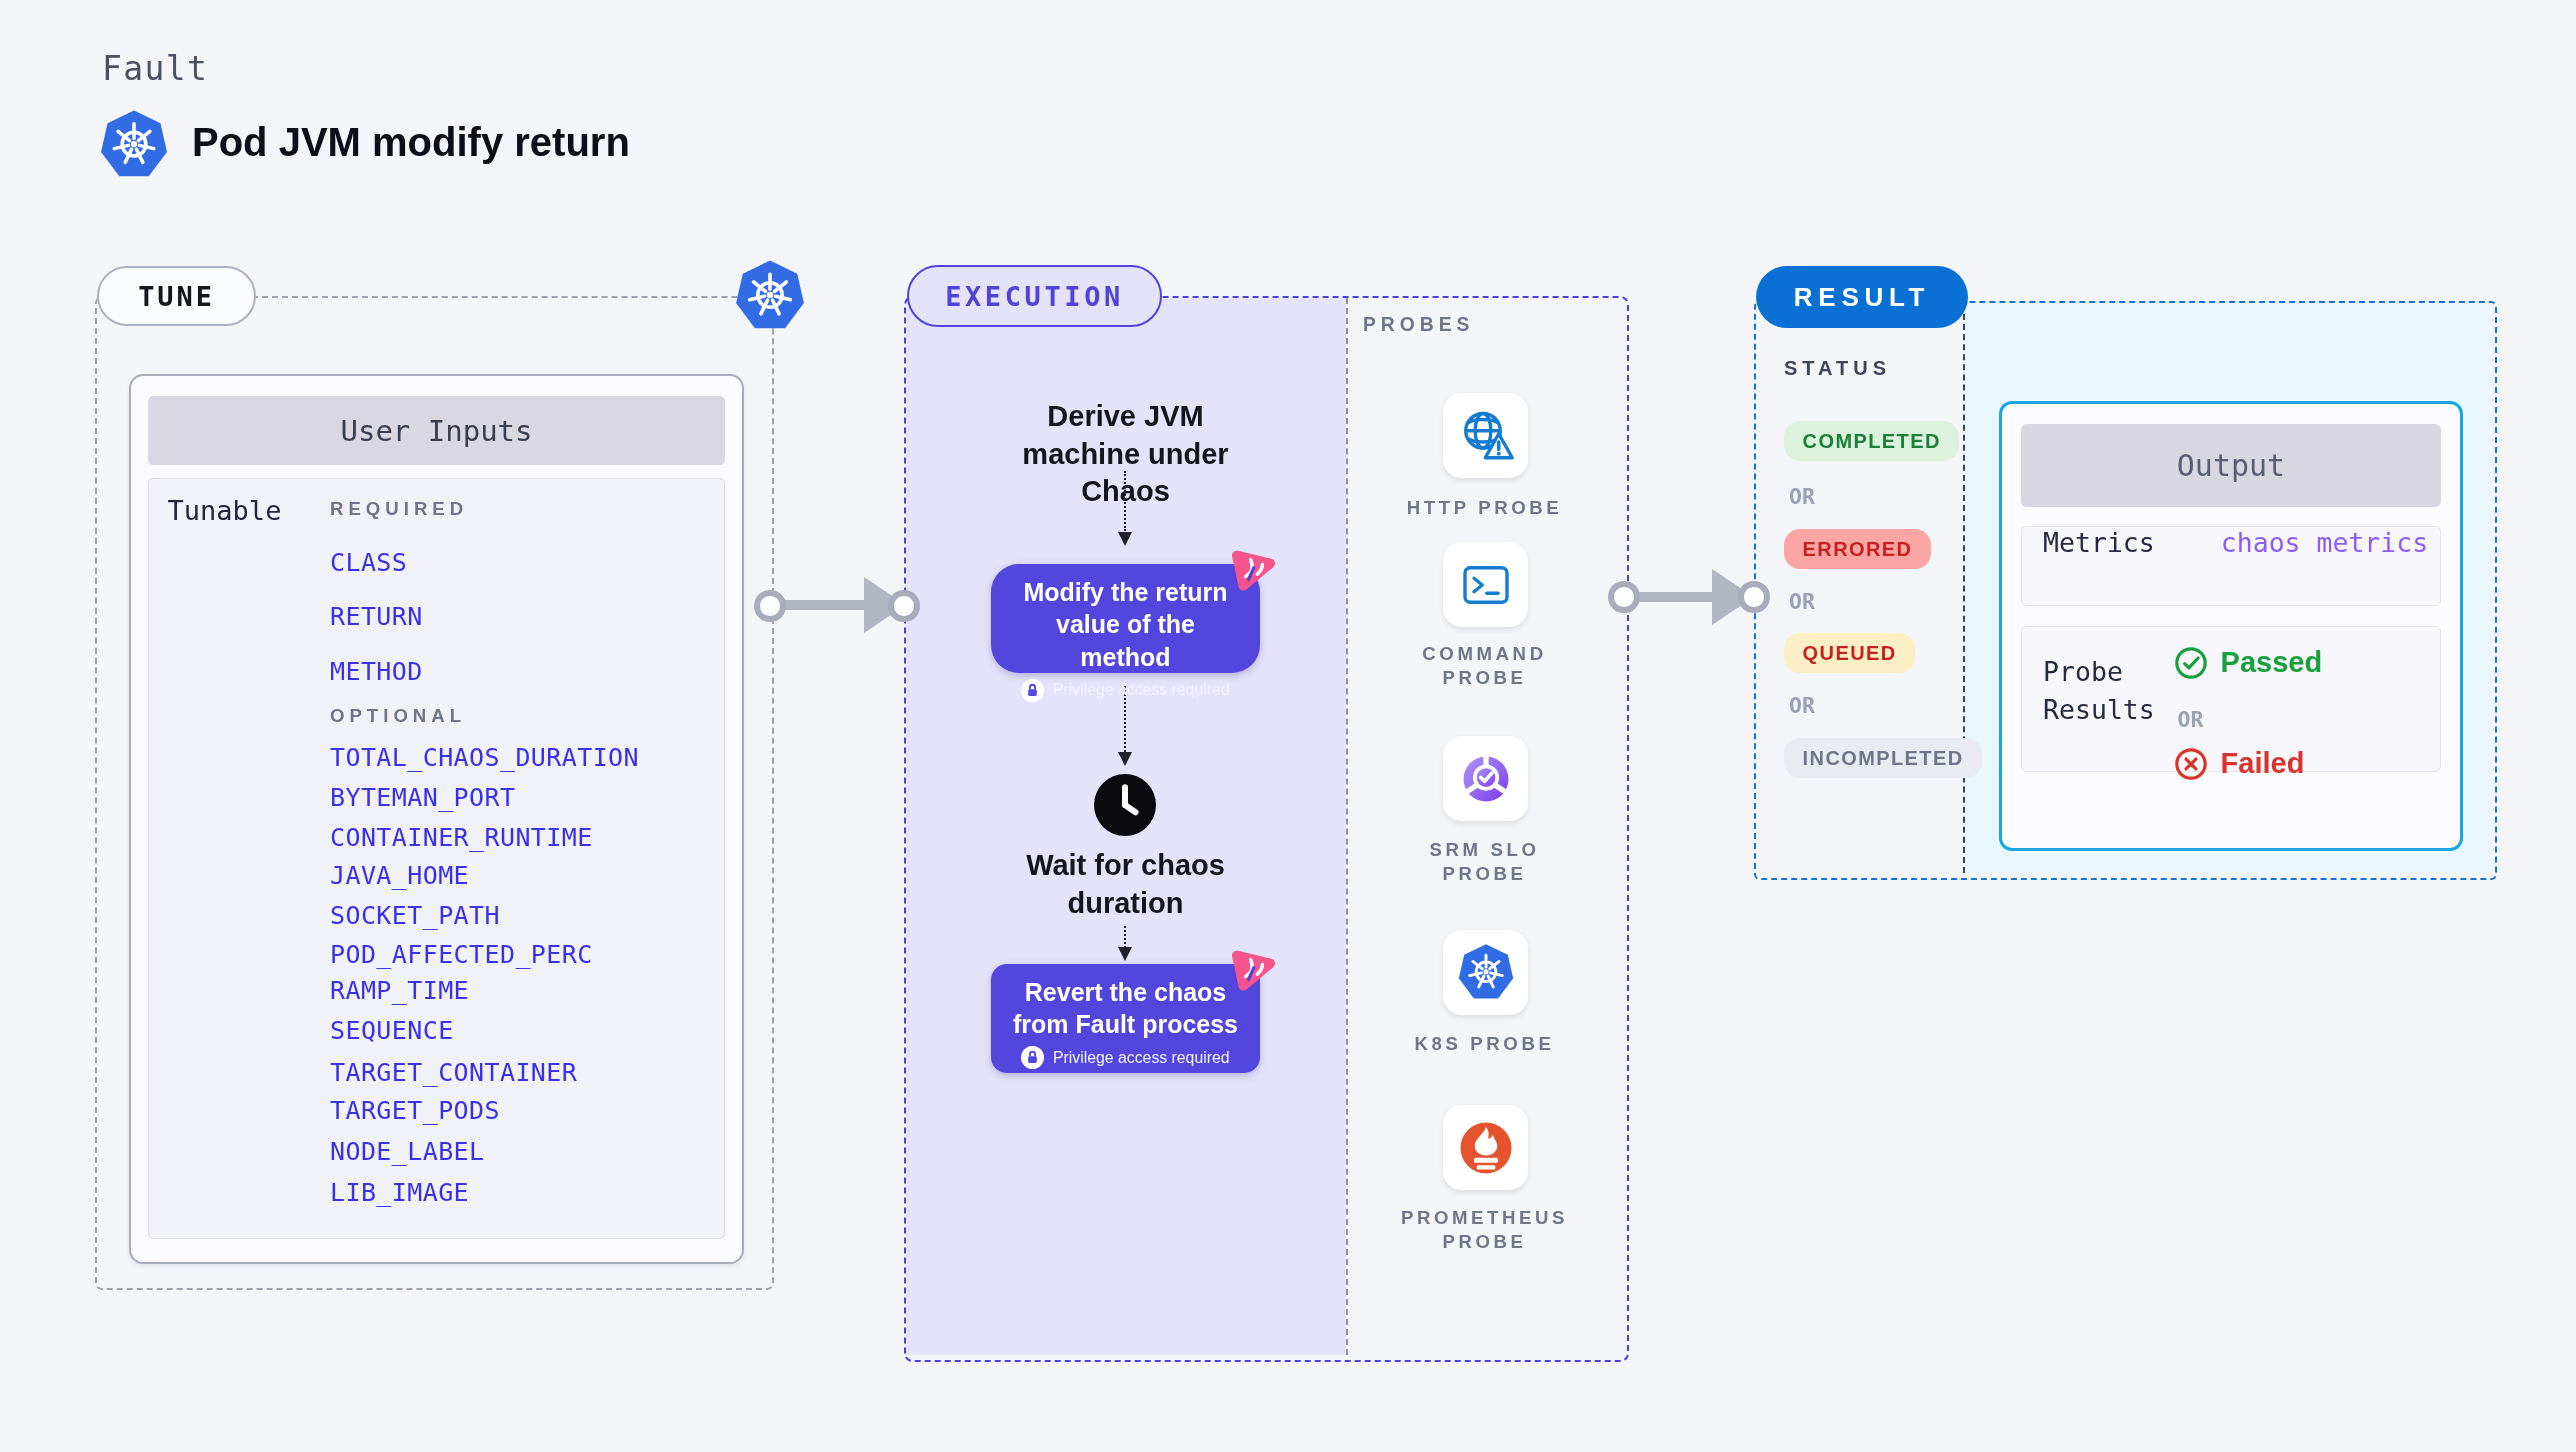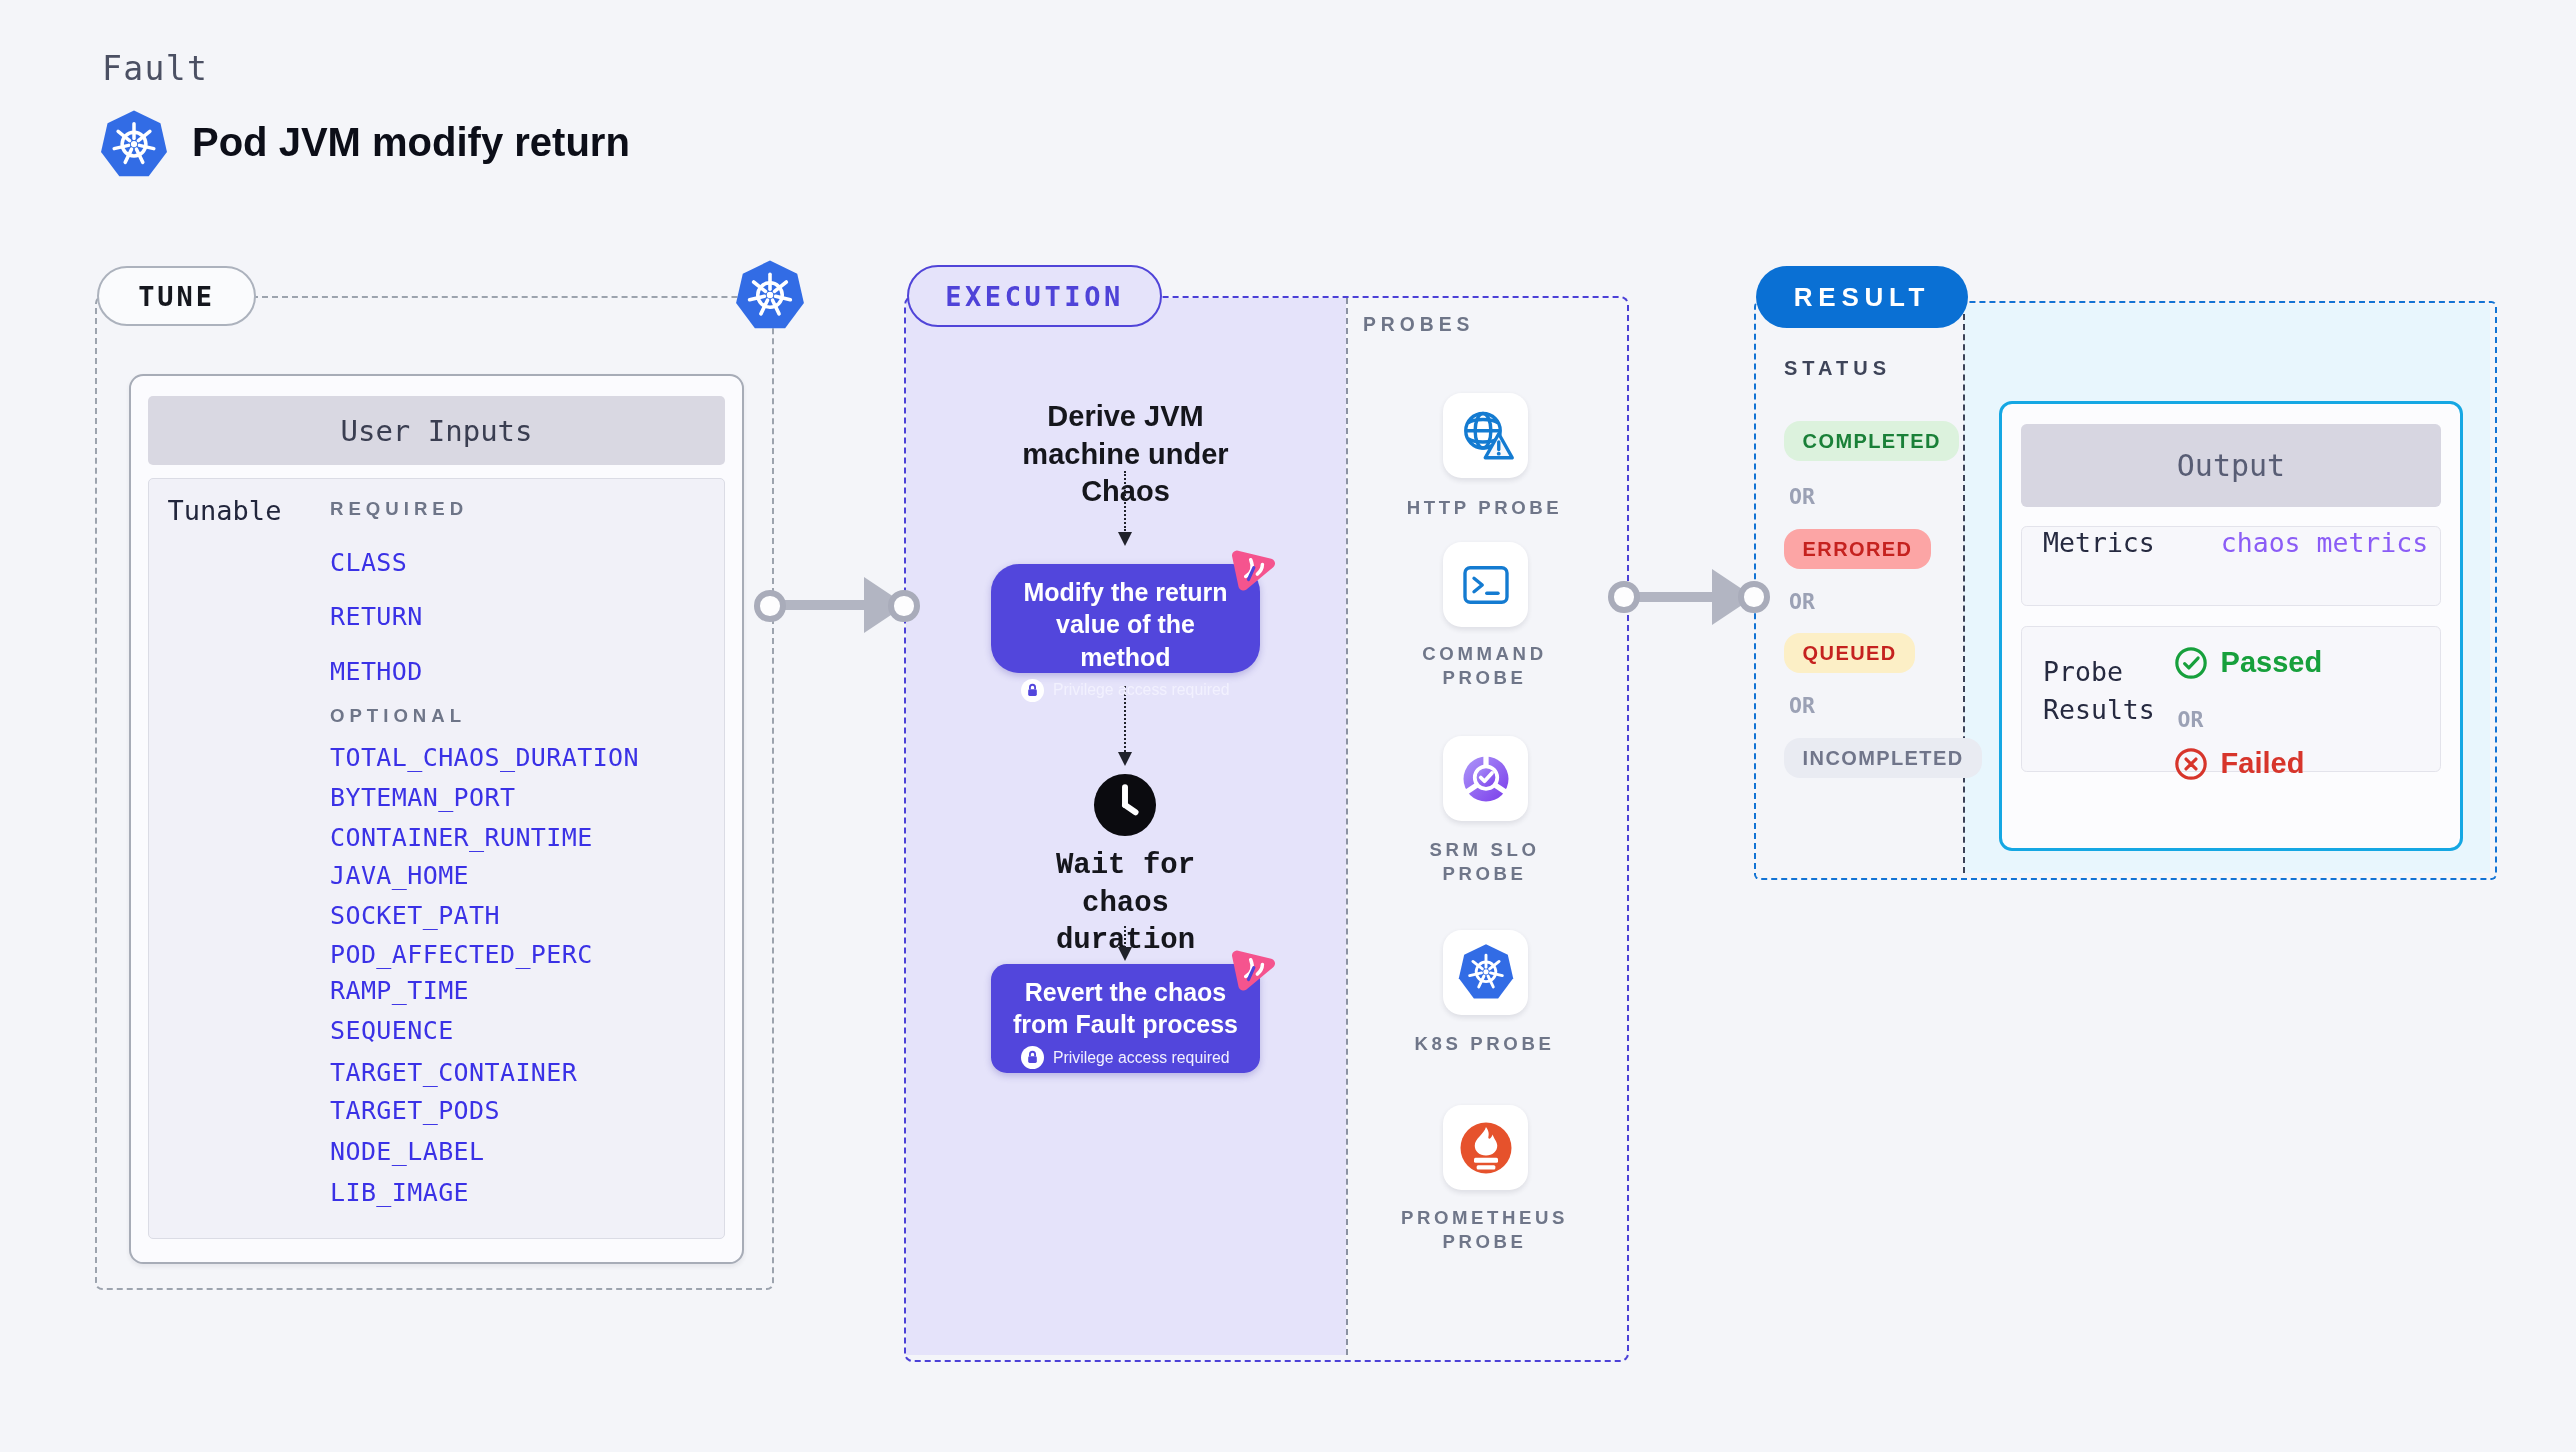--- a/index.html
+++ b/index.html
@@ -228,21 +228,21 @@
       <span>Privilege access required</span>
     </div>
   </div>
 
   <div class="dotted-line" style="left:1124px;top:686px;height:66px;"></div>
   <div class="dotted-head" style="left:1118px;top:752px;"></div>
 
   <svg class="clock-icon" viewBox="0 0 92 92" width="66" height="66">
       <use href="#clock"></use>
     </svg>
-  <div class="flow-text" style="left:1018px;top:847px;width:215px;font-family:Liberation Mono, monospace;">Wait for chaos duration</div>
+  <div class="flow-text" style="left:1018px;top:847px;width:215px;">Wait for chaos duration</div>
 
   <div class="dotted-line" style="left:1124px;top:926px;height:21.5px;"></div>
   <div class="dotted-head" style="left:1118px;top:947px;"></div>
 
   <div class="chaos-node" style="top:964px;">
     <svg class="pink-badge" viewBox="0 0 68 68" width="49" height="49">
         <use href="#pinkchaos"></use>
       </svg>
     <div class="node-title">Revert the chaos from Fault process</div>
     <div class="priv">

